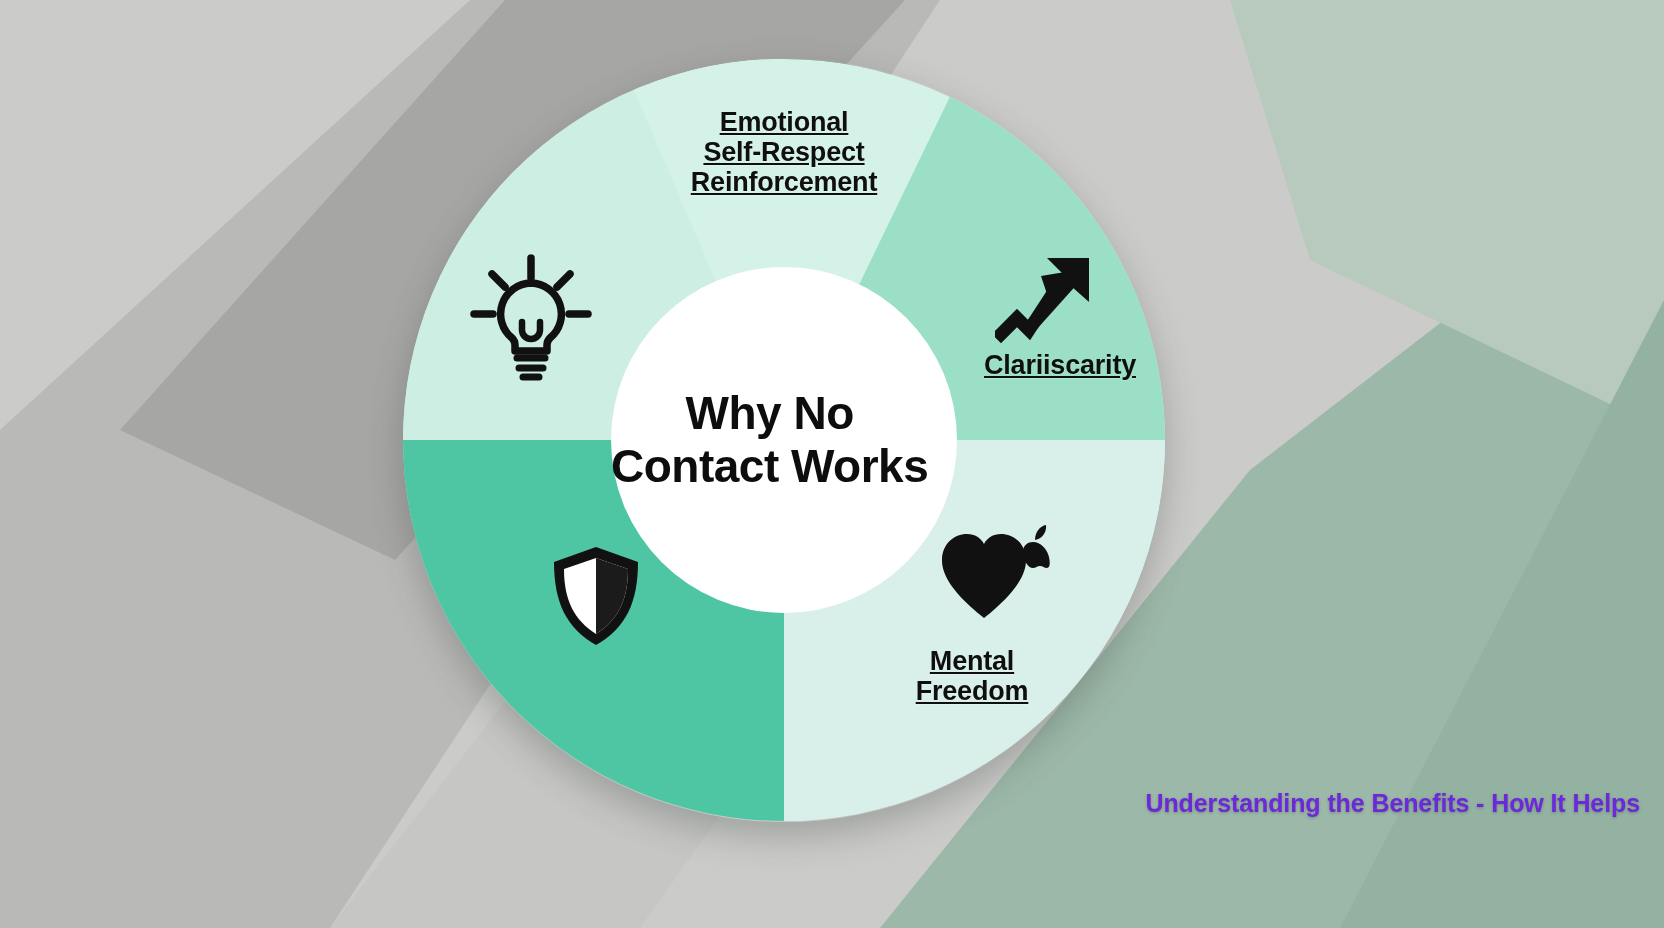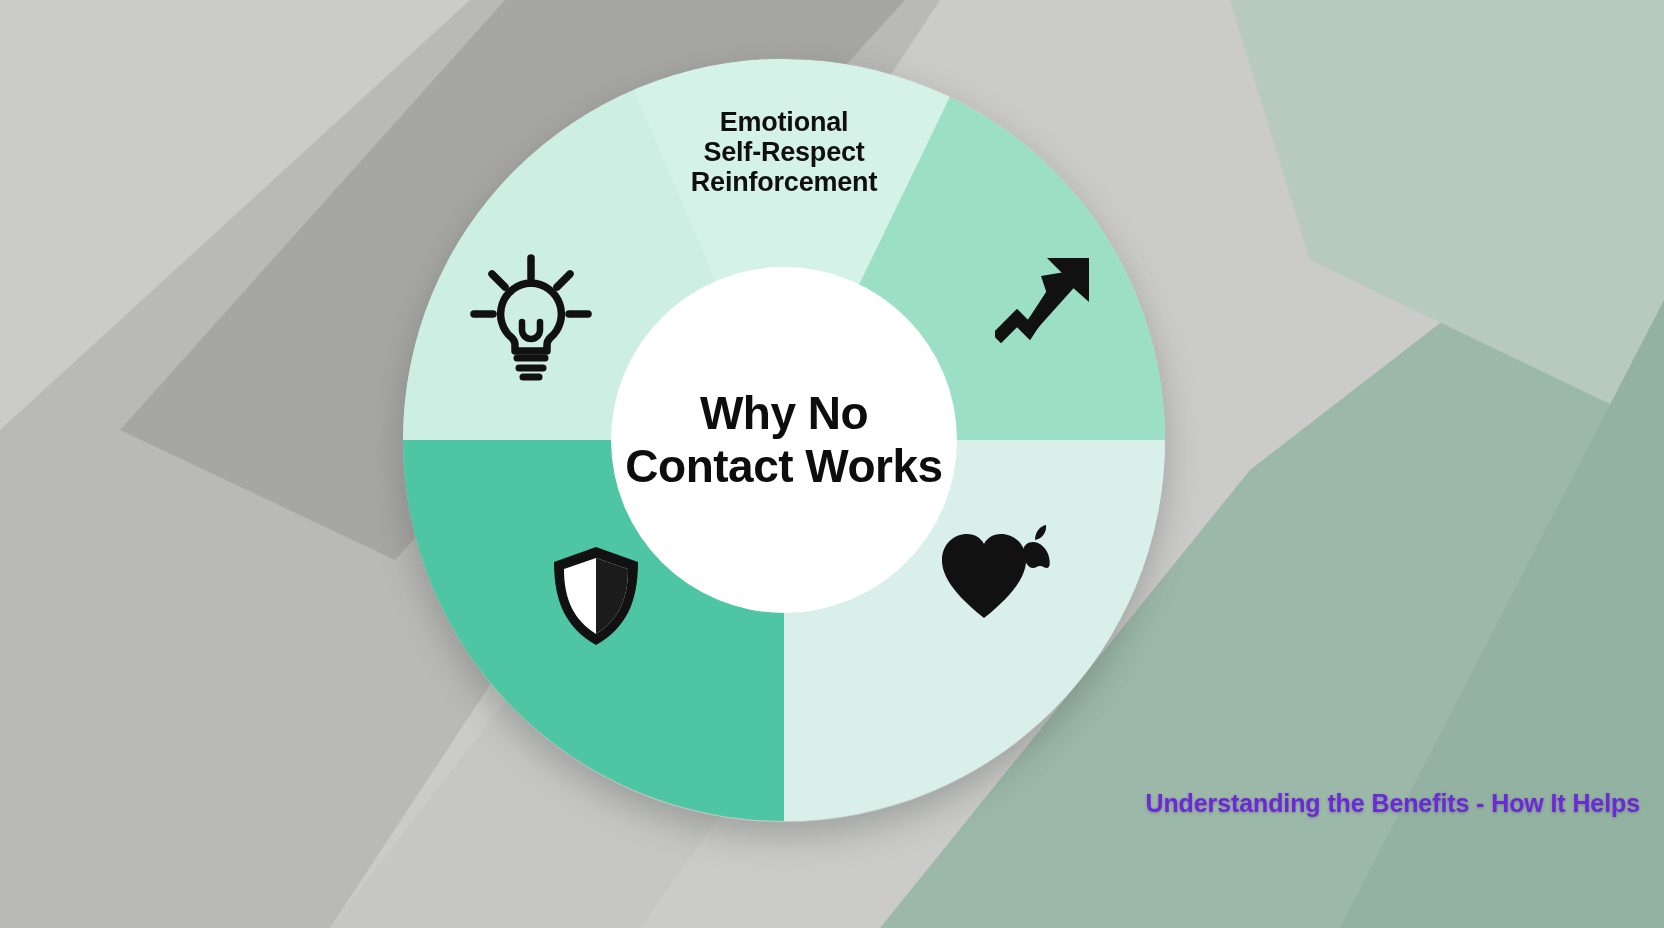--- a/index.html
+++ b/index.html
@@ -27,21 +27,21 @@
   }
   .donut-wrap svg{position:absolute;left:0;top:0;}
 
   .hub{
     position:absolute;
     left:50%;top:50%;
     width:346px;height:346px;
     margin-left:-173px;margin-top:-173px;
     background:#ffffff;
     border-radius:50%;
-    display:flex;align-items:center;justify-content:center;
+    display:flex;align-items:center;
     text-align:center;
   }
   .hub-text{
     font-size:46px;
     font-weight:700;
     line-height:1.15;
     color:#0d0d0d;
     letter-spacing:-0.5px;
     white-space:pre-line;
   }
@@ -49,20 +49,21 @@
   
   .seg-label{
     position:absolute;
     text-align:center;
     font-weight:700;
     color:#0f0f0f;
     line-height:1.12;
     white-space:pre-line;
     letter-spacing:-0.2px;
     text-shadow:0 1px 1px rgba(255,255,255,.25);
+    text-decoration:underline;
   }
   #lbl-top   {left:614px;top:107px;width:340px;font-size:27px;}
   #lbl-right {left:930px;top:350px;width:260px;font-size:27px;}
   #lbl-bottomright{left:862px;top:646px;width:220px;font-size:27px;}
   #lbl-bottomleft {left:492px;top:646px;width:215px;font-size:27px;}
 
   
   .icon{position:absolute;}
   #icon-bulb   {left:466px;top:252px;width:130px;height:130px;}
   #icon-arrow  {left:995px;top:256px;width:100px;height:90px;}
@@ -127,21 +128,24 @@
     <div class="hub">
       <div class="hub-text">Why No
 Contact Works</div>
     </div>
   </div>
 
   <div class="seg-label" id="lbl-top">Emotional
 Self-Respect
 Reinforcement</div>
 
+  <div class="seg-label" id="lbl-right">Clariiscarity</div>
 
+  <div class="seg-label" id="lbl-bottomright">Mental
+Freedom</div>
 
 
   <div class="icon" id="icon-bulb">
     <svg width="130" height="130" viewBox="0 0 130 130">
       <g fill="none" stroke="#111111" stroke-width="7.5" stroke-linecap="round">
         <line x1="65" y1="6" x2="65" y2="26"></line>
         <line x1="26" y1="22" x2="39" y2="35"></line>
         <line x1="104" y1="22" x2="91" y2="35"></line>
         <line x1="8" y1="62" x2="27" y2="62"></line>
         <line x1="122" y1="62" x2="103" y2="62"></line>

